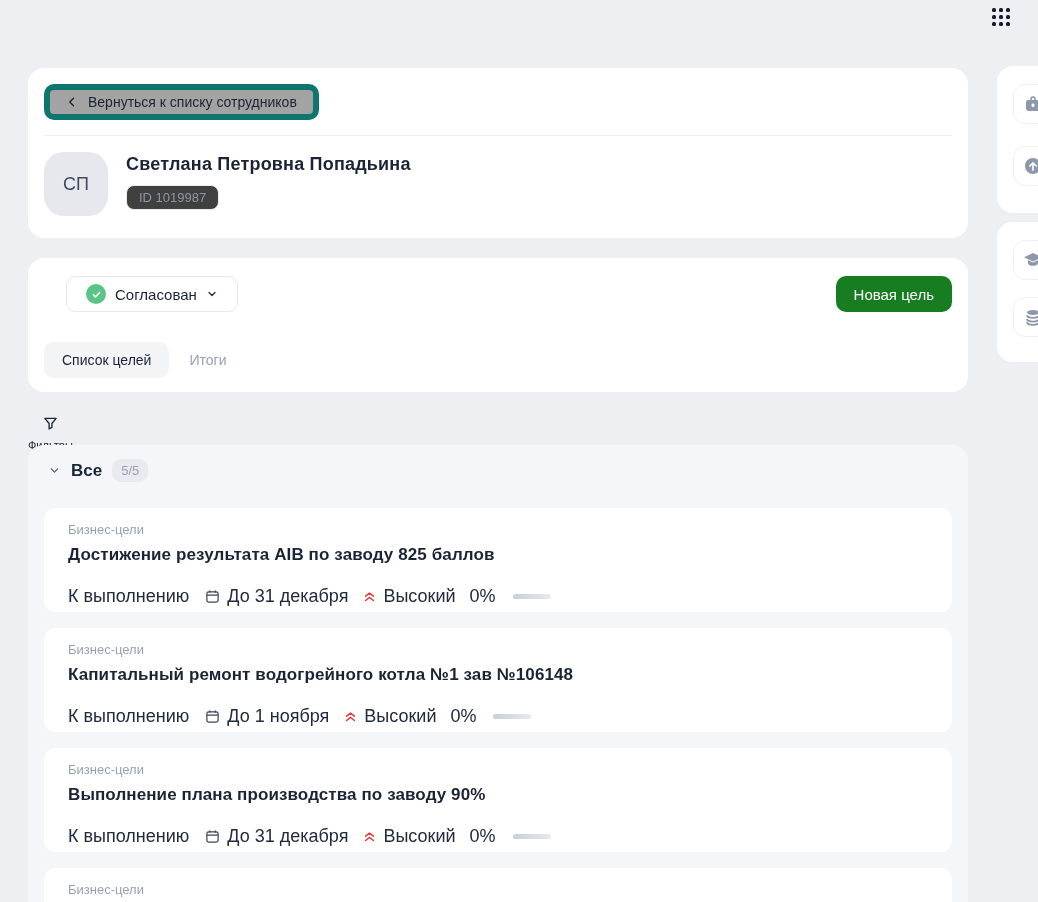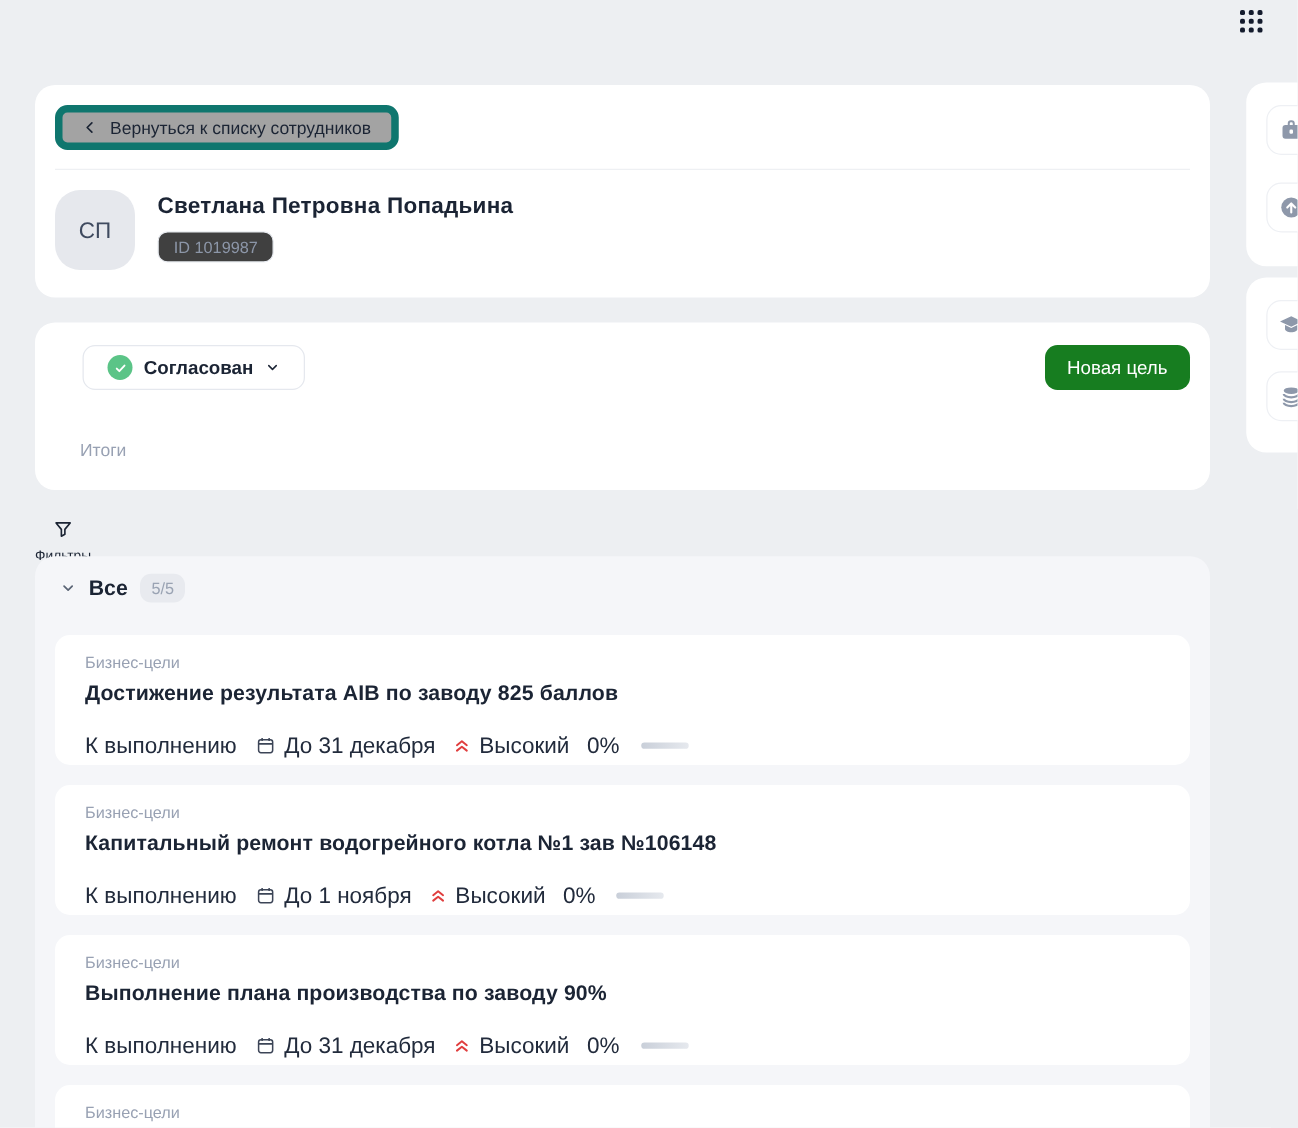--- a/index.html
+++ b/index.html
@@ -31,21 +31,21 @@
   .person-name { font-size:18px; font-weight:700; margin-top:2px; letter-spacing:.2px; }
   .id-badge { display:inline-block; margin-top:10px; padding:4px 12px;
     border:1px solid #e8ebf0; border-radius:8px; font-size:13px; color:#8c96a8; background:#404040; }
 
   
   .plan-card { top:258px; height:134px; padding:18px 16px 14px; }
   .plan-row { display:flex; align-items:center; }
   .plan-title { font-size:20px; font-weight:700; display:flex; align-items:center; gap:7px; cursor:pointer; }
   .status-pill { margin-left:22px; display:inline-flex; align-items:center; gap:9px;
     height:36px; padding:0 19px; border:1px solid #e5e8ee; border-radius:10px;
-    background:#fff; font-size:15px; font-weight:700; cursor:pointer; }
+    background:#fff; font-size:15px; font-weight:400; cursor:pointer; }
   .check-circle { width:20px; height:20px; border-radius:50%; background:#5bc487;
     display:flex; align-items:center; justify-content:center; }
   .new-goal-btn { margin-left:auto; height:36px; padding:0 18px; border:none;
     border-radius:10px; background:#177d20; color:#fff; font-size:15px; font-weight:500;
     font-family:"Liberation Sans", sans-serif; cursor:pointer; }
   .tabs { display:flex; align-items:center; margin-top:30px; }
   .tab { height:36px; display:inline-flex; align-items:center; padding:0 18px;
     border-radius:10px; font-size:14px; font-weight:500; cursor:pointer; }
   .tab.active { background:#f3f4f6; color:#1b2434; }
   .tab.inactive { color:#98a1b3; padding:0 12px; margin-left:8px; }
@@ -126,20 +126,21 @@
       <span>Согласован</span>
       <span>
         <svg width="12" height="12" viewBox="0 0 16 16">
             <path d="M4 6 L8 10 L12 6" fill="none" stroke="#1b2434" stroke-width="1.6" stroke-linecap="round" stroke-linejoin="round"></path>
           </svg>
       </span>
     </div>
     <button class="new-goal-btn">Новая цель</button>
   </div>
   <div class="tabs">
+    <div class="tab active">Список целей</div>
     <div class="tab inactive">Итоги</div>
   </div>
 </div>
 
 <div class="filters">
   <span>
     <svg width="15" height="15" viewBox="0 0 16 16">
         <path d="M2 2.5 h12 L9.5 8 v4.2 L6.5 13.8 V8 Z" fill="none" stroke="#1b2434" stroke-width="1.4" stroke-linejoin="round"></path>
       </svg>
   </span>

